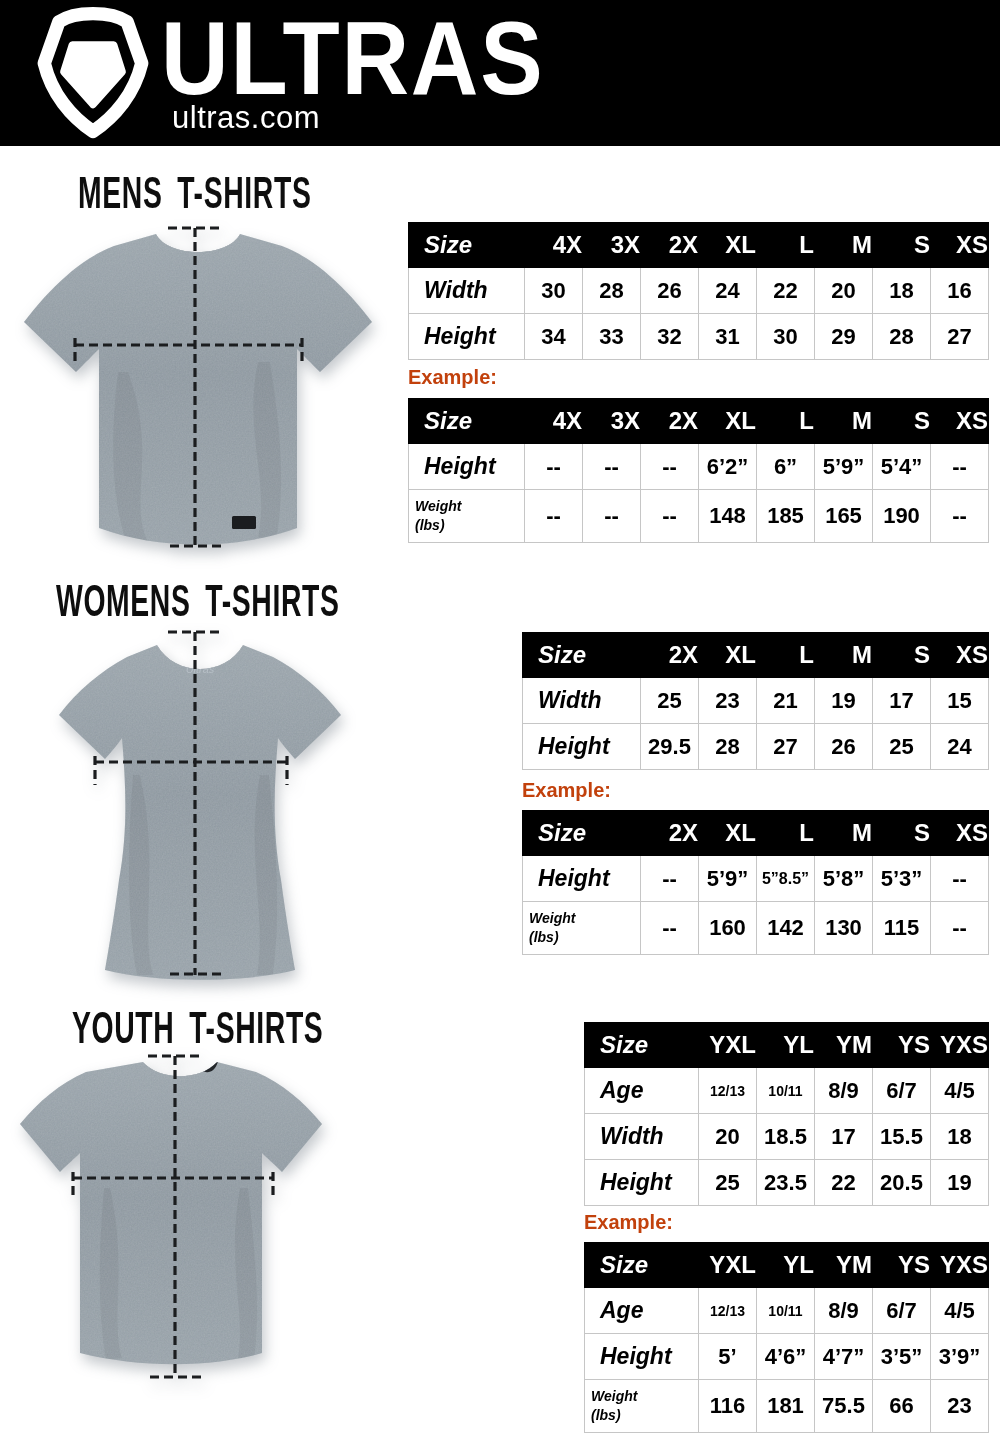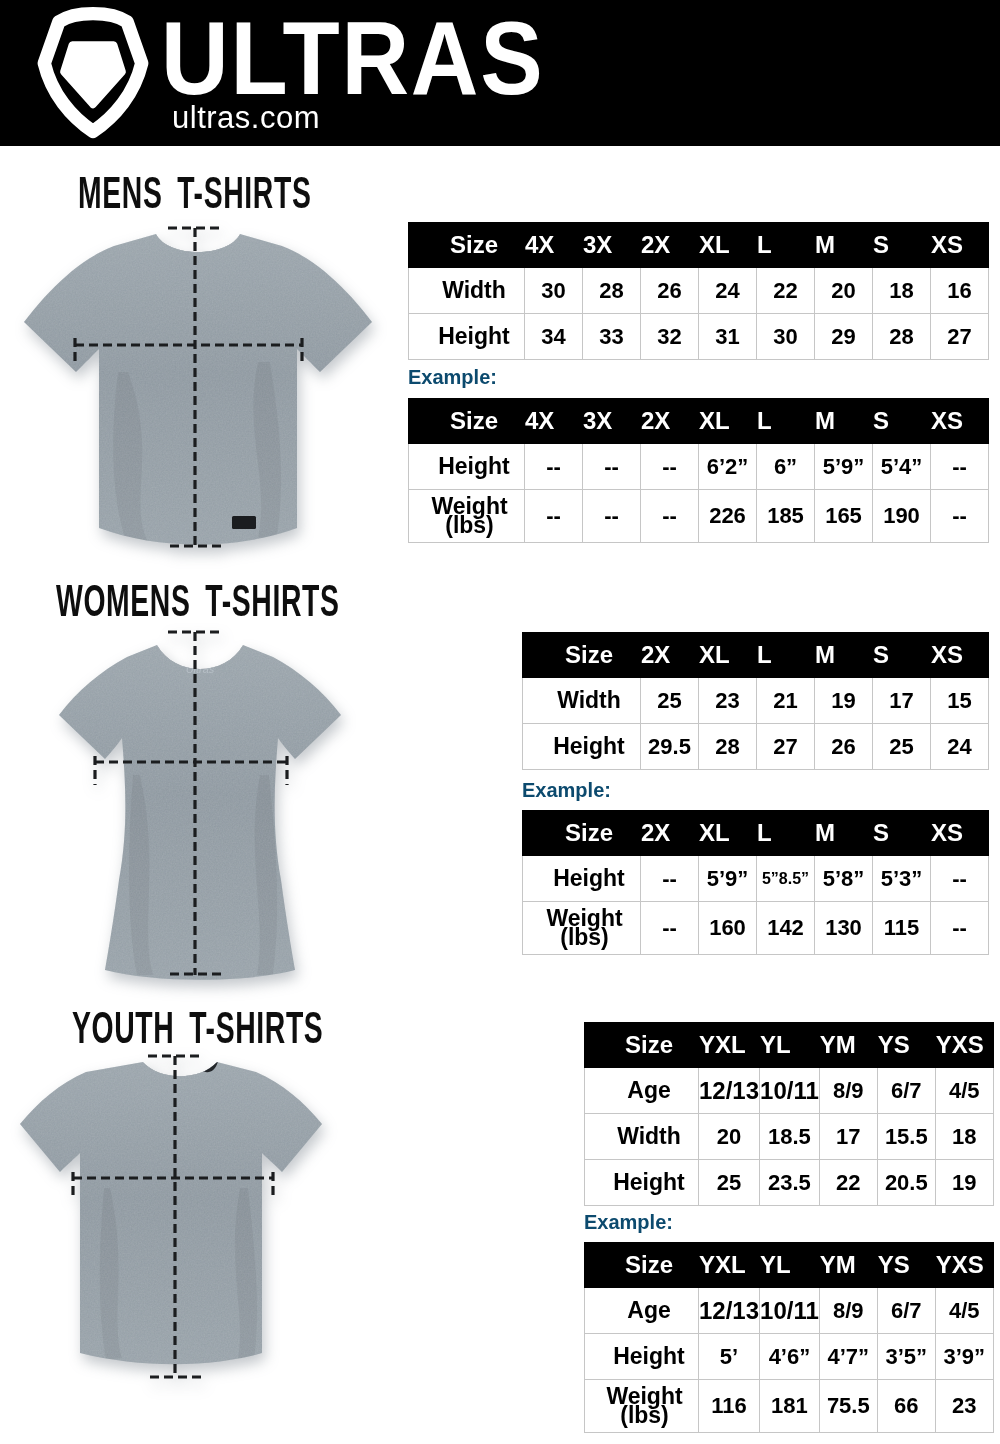--- a/index.html
+++ b/index.html
@@ -33,36 +33,36 @@
   #mens-shirt   { left:8px;   top:212px;  width:380px; height:345px; }
   #womens-shirt { left:45px;  top:625px;  width:310px; height:360px; }
   #youth-shirt  { left:10px;  top:1048px; width:330px; height:335px; }
   .measure { stroke:#1b1d1f; stroke-width:3.2; stroke-dasharray:9 5; fill:none; }
   
   .data-table { position:absolute; border-collapse:collapse; table-layout:fixed; background:#fff; }
   .data-table th, .data-table td { border:1px solid #c6c6c6; font-weight:bold; overflow:hidden; }
   .data-table thead th {
     background:#000; color:#fff; border-color:#000; font-size:24px; height:44px; padding:0;
   }
-  .data-table th.label-head, .data-table td.row-label { text-align:center; padding-left:15px; }
-  .data-table th.val-head { text-align:left; }
+  .data-table th.label-head, .data-table td.row-label { text-align:left; padding-left:15px;font-style:italic; }
+  .data-table th.val-head { text-align:right; }
   .data-table tbody td { height:45px; color:#000; padding:0; }
   .data-table td.row-label { font-size:23px; }
   .data-table td.val { text-align:center; font-size:22px; }
-  .data-table td.val.sm { font-size:24px; }
+  .data-table td.val.sm { font-size:14px; }
   .data-table td.val.xs { font-size:16px; }
   .data-table tr.multiline td { height:52px; }
-  .data-table tr.multiline td.row-label { font-size:23px; line-height:19px; white-space:pre-line;padding-left:6px; }
+  .data-table tr.multiline td.row-label { font-size:14px; line-height:19px; white-space:pre-line;padding-left:6px; }
   #mens-size-table    { left:408px; top:222px; }
   #mens-example-table { left:408px; top:398px; }
   #womens-size-table    { left:522px; top:632px; }
   #womens-example-table { left:522px; top:810px; }
   #youth-size-table    { left:584px; top:1022px; }
   #youth-example-table { left:584px; top:1242px; }
-  .example-label { position:absolute; font-weight:bold; font-size:20px; color:#0c4a6e; }
+  .example-label { position:absolute; font-weight:bold; font-size:20px; color:#c2410c; }
   #mens-example-label   { left:408px; top:366px; }
   #womens-example-label { left:522px; top:779px; }
   #youth-example-label  { left:584px; top:1211px; }
 </style>
 </head>
 <body>
 
 <svg width="0" height="0" style="position:absolute" aria-hidden="true">
   <defs>
     <linearGradient id="shirtGrad" x1="0" y1="0" x2="0" y2="1">
@@ -207,21 +207,21 @@
           <td class="val">5’9”</td>
           <td class="val">5’4”</td>
           <td class="val">--</td>
         </tr>
         <tr class="multiline">
           <td class="row-label">Weight
 (lbs)</td>
           <td class="val">--</td>
           <td class="val">--</td>
           <td class="val">--</td>
-          <td class="val">226</td>
+          <td class="val">148</td>
           <td class="val">185</td>
           <td class="val">165</td>
           <td class="val">190</td>
           <td class="val">--</td>
         </tr>
       </tbody>
     </table>
 </div>
 
 <div>

